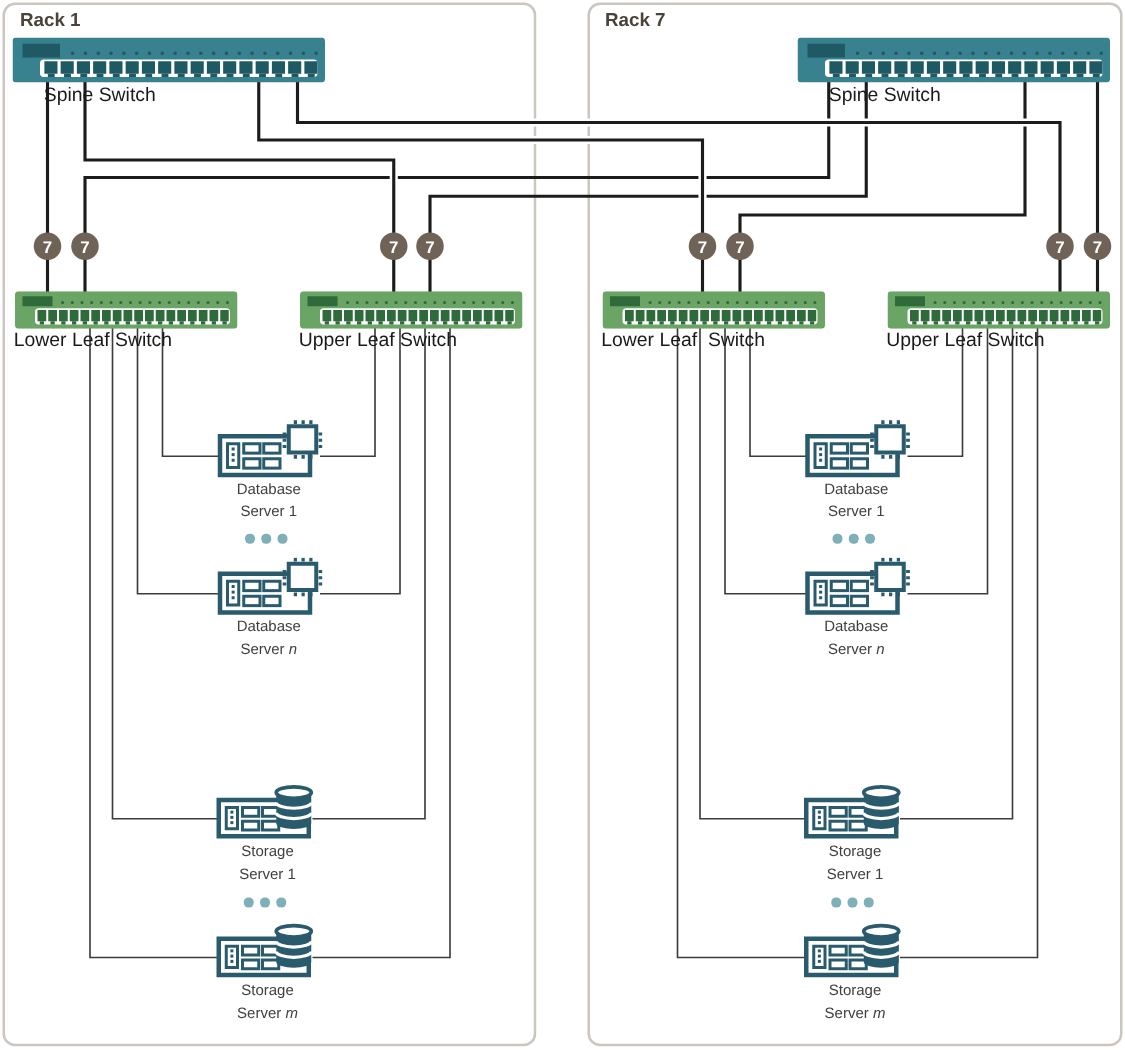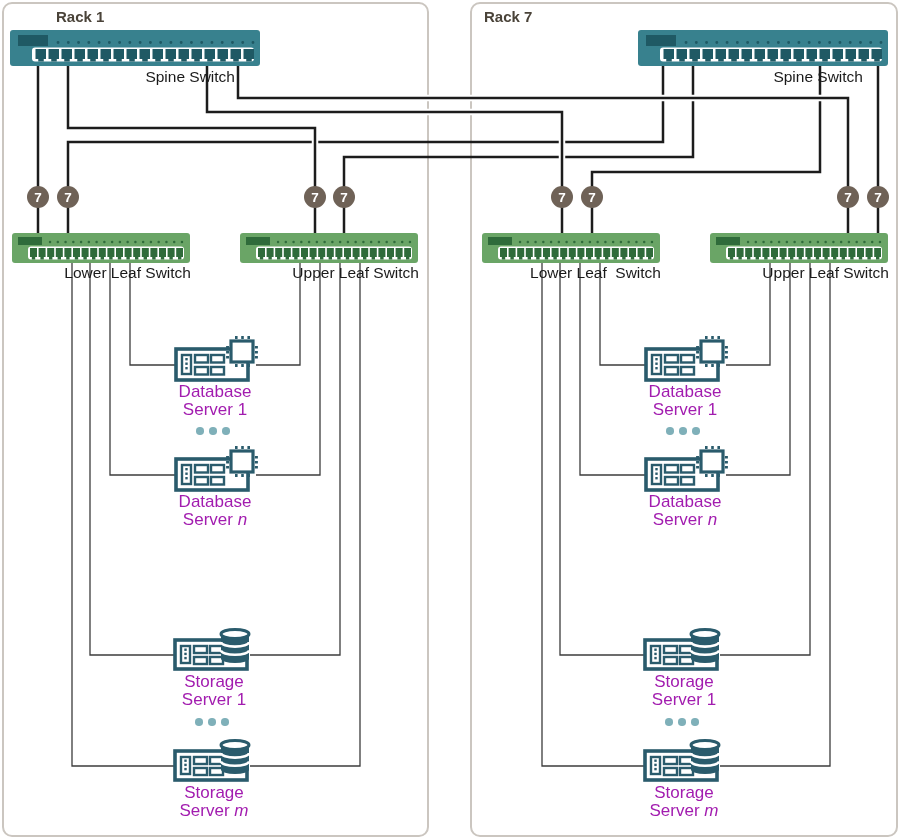--- a/index.html
+++ b/index.html
@@ -1,39 +1,39 @@
 <!DOCTYPE html>
 <html><head>
 <meta charset="utf-8">
 <style>
   html,body{margin:0;padding:0;background:#ffffff;}
   #canvas{position:relative;width:900px;height:840px;background:#ffffff;
           font-family:"Liberation Sans","DejaVu Sans",sans-serif;overflow:hidden;}
   .rack{position:absolute;border:2px solid #CBC6C0;border-radius:10px;background:#ffffff;box-sizing:border-box;}
   .rack-title{position:absolute;font-size:15px;font-weight:bold;color:#4A4339;white-space:nowrap;}
   #wires{position:absolute;left:0;top:0;z-index:2;}
-  .lbl{position:absolute;z-index:3;font-size:15.5px;color:#1A1A1A;text-align:right;white-space:pre;}
-  .srv-lbl{position:absolute;z-index:3;width:120px;font-size:17px;line-height:17.5px;color:#a21caf;text-align:center;}
+  .lbl{position:absolute;z-index:3;font-size:15.5px;color:#1A1A1A;text-align:left;white-space:pre;}
+  .srv-lbl{position:absolute;z-index:3;width:120px;font-size:12px;line-height:17.5px;color:#404040;text-align:center;}
   .it{font-style:italic;}
   .badge{position:absolute;z-index:4;width:22px;height:22px;border-radius:50%;background:#6F6257;
          color:#ffffff;font-size:13.5px;font-weight:bold;display:flex;align-items:center;justify-content:center;}
   .dots{position:absolute;z-index:3;display:flex;gap:5.5px;}
   .dots span{width:7.5px;height:7.5px;border-radius:50%;background:#7FB0B9;display:block;}
   .wire{stroke:#1C1C1C;stroke-width:2.5;fill:none;}
   .wire-casing{stroke:#ffffff;stroke-width:6.5;fill:none;}
   .thin{stroke:#3C3C3C;stroke-width:1.3;fill:none;}
 </style>
 </head>
 <body>
 
 <div id="canvas">
 
   <div class="rack" style="left:2px;top:2px;width:427px;height:835px;"></div>
   <div class="rack" style="left:470px;top:2px;width:428px;height:835px;"></div>
-  <div class="rack-title" style="left:16px;top:8px;margin-left:40px;">Rack 1</div>
+  <div class="rack-title" style="left:16px;top:8px;">Rack 1</div>
   <div class="rack-title" style="left:484px;top:8px;">Rack 7</div>
 
   <svg id="wires" width="900" height="840" viewBox="0 0 900 840">
     <defs>
       <symbol id="sw-spine" viewBox="0 0 250 36">
         <rect x="0" y="0" width="250" height="36" rx="3" fill="#38818E"></rect>
         <rect x="8" y="5" width="30" height="11" fill="#1F5964"></rect>
         <line x1="48" y1="12.5" x2="243" y2="12.5" stroke="#1F5964" stroke-width="2.8" stroke-linecap="round" stroke-dasharray="0.1 10.16"></line>
         <rect x="22" y="17.5" width="222" height="14" rx="3" fill="#ffffff"></rect>
         <line x1="25.5" y1="24" x2="244" y2="24" stroke="#1F5964" stroke-width="10" stroke-dasharray="10.5 2.5"></line>

